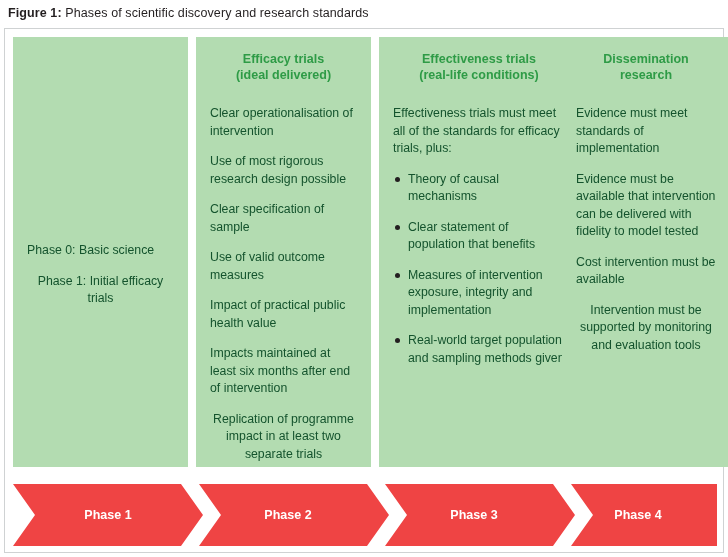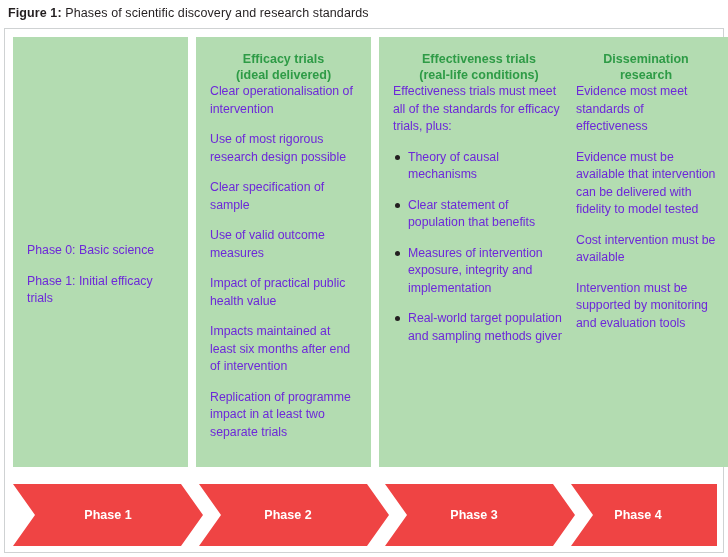--- a/index.html
+++ b/index.html
@@ -60,36 +60,37 @@
   .col.c1 { left: 183px; width: 175px; }
   .col.c2 { left: 366px; width: 200px; }
   .col.c3 { left: 549px; width: 168px; }
 
   .col-title {
     color: #2e9b46;
     font-weight: bold;
     font-size: 12.5px;
     text-align: center;
     line-height: 16px;
-    margin: 0 0 0 0;
+    margin: 0 0 22px 0;
   }
   .col-title .sub {
     display: block;
     font-weight: bold;
   }
   .col-body {
     font-size: 12.3px;
     line-height: 17.5px;
-    color: #6d28d9;
+    color: #14532d;
   }
   .col-body p {
     margin: 0 0 13px 0;
   }
   .col-body p:last-child {
     margin-bottom: 0;
+    text-align: center;
   }
   .bullets {
     list-style: none;
     margin: 0;
     padding: 0;
   }
   .bullets li {
     position: relative;
     padding-left: 15px;
     margin-bottom: 13px;
@@ -207,21 +208,21 @@
             <li>Real-world target population and sampling methods given</li>
           </ul>
         </div>
       </div>
 
       <div class="col c3">
         <div class="col-title">
           <span>Dissemination research</span>
         </div>
         <div class="col-body">
-          <p>Evidence most meet standards of effectiveness</p>
+          <p>Evidence must meet standards of implementation</p>
           <p>Evidence must be available that intervention can be delivered with fidelity to model tested</p>
           <p>Cost intervention must be available</p>
           <p>Intervention must be supported by monitoring and evaluation tools</p>
         </div>
       </div>
 
     </div>
 
     <div class="phases">
       <div class="arrow a0">

